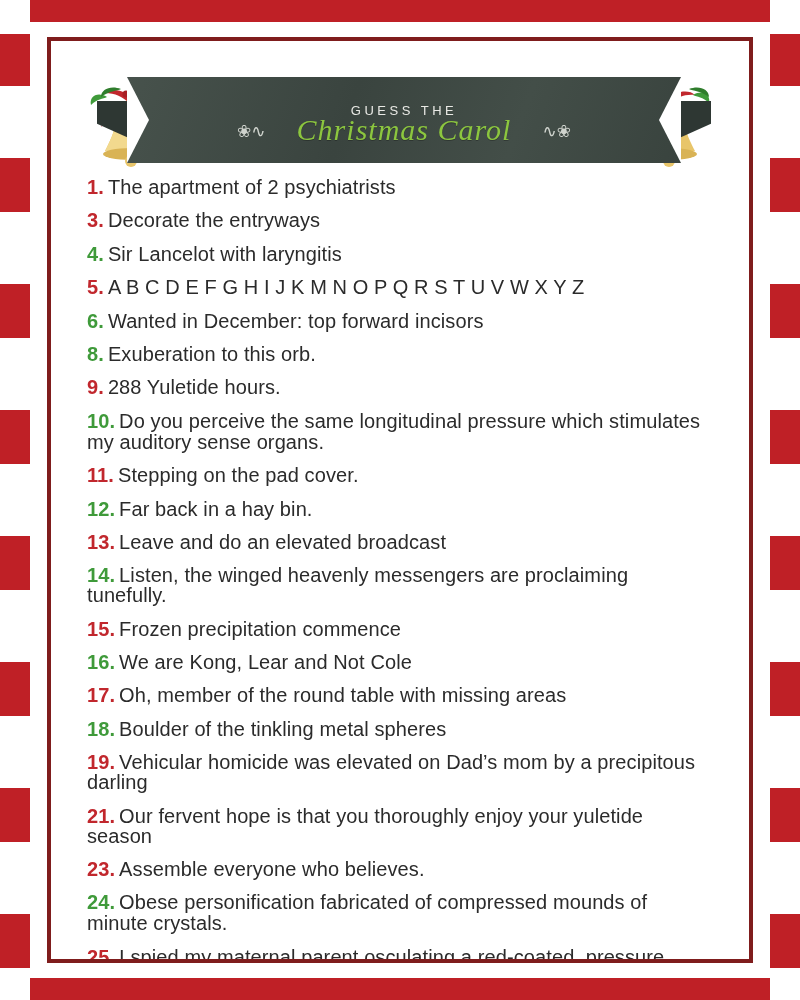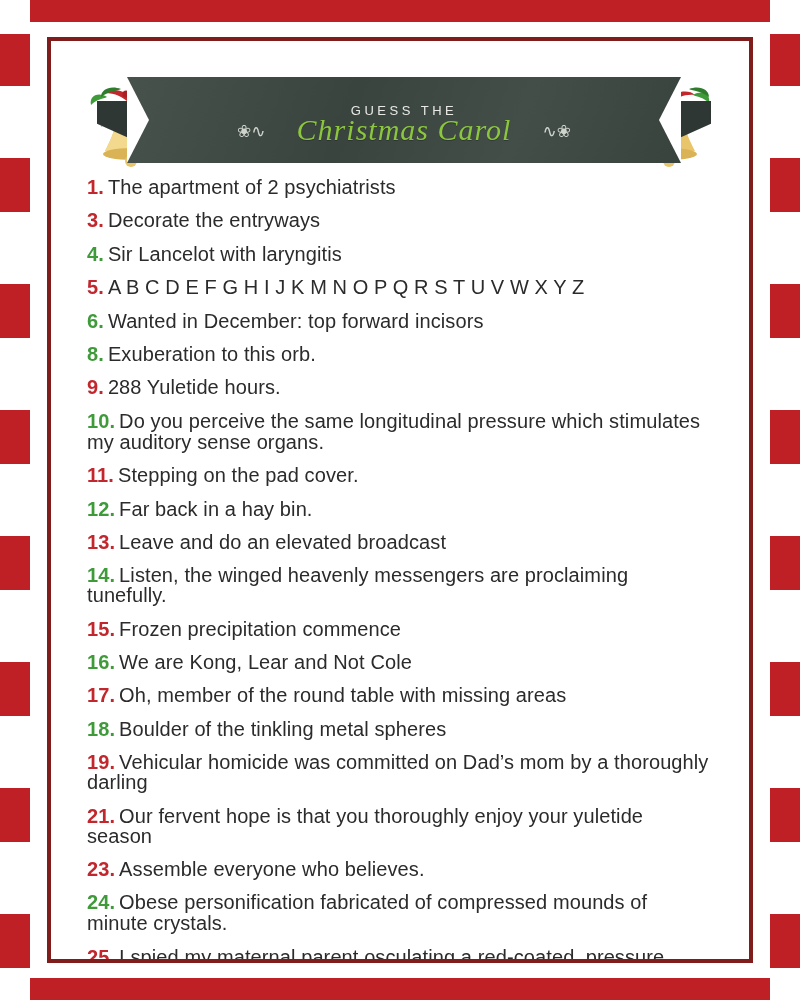--- a/index.html
+++ b/index.html
@@ -244,21 +244,21 @@
         <div class="item"><span class="num red">9.</span><span>288 Yuletide hours.</span></div>
         <div class="item"><span class="num green">10.</span><span>Do you perceive the same longitudinal pressure which stimulates</span><span class="cont">my auditory sense organs.</span></div>
         <div class="item"><span class="num red">11.</span><span>Stepping on the pad cover.</span></div>
         <div class="item"><span class="num green">12.</span><span>Far back in a hay bin.</span></div>
         <div class="item"><span class="num red">13.</span><span>Leave and do an elevated broadcast</span></div>
         <div class="item"><span class="num green">14.</span><span>Listen, the winged heavenly messengers are proclaiming tunefully.</span></div>
         <div class="item"><span class="num red">15.</span><span>Frozen precipitation commence</span></div>
         <div class="item"><span class="num green">16.</span><span>We are Kong, Lear and Not Cole</span></div>
         <div class="item"><span class="num red">17.</span><span>Oh, member of the round table with missing areas</span></div>
         <div class="item"><span class="num green">18.</span><span>Boulder of the tinkling metal spheres</span></div>
-        <div class="item"><span class="num red">19.</span><span>Vehicular homicide was committed on Dad’s mom by a thoroughly darling</span></div>
+        <div class="item"><span class="num red">19.</span><span>Vehicular homicide was elevated on Dad’s mom by a precipitous darling</span></div>
         <div class="item"><span class="num red">21.</span><span>Our fervent hope is that you thoroughly enjoy your yuletide season</span></div>
         <div class="item"><span class="num red">23.</span><span>Assemble everyone who believes.</span></div>
         <div class="item"><span class="num green">24.</span><span>Obese personification fabricated of compressed mounds of</span><span class="cont">minute crystals.</span></div>
         <div class="item"><span class="num red">25.</span><span>I spied my maternal parent osculating a red-coated, pressure teamster.</span></div>
       </div>
 
   </div>
 </div>
 
 </body></html>

